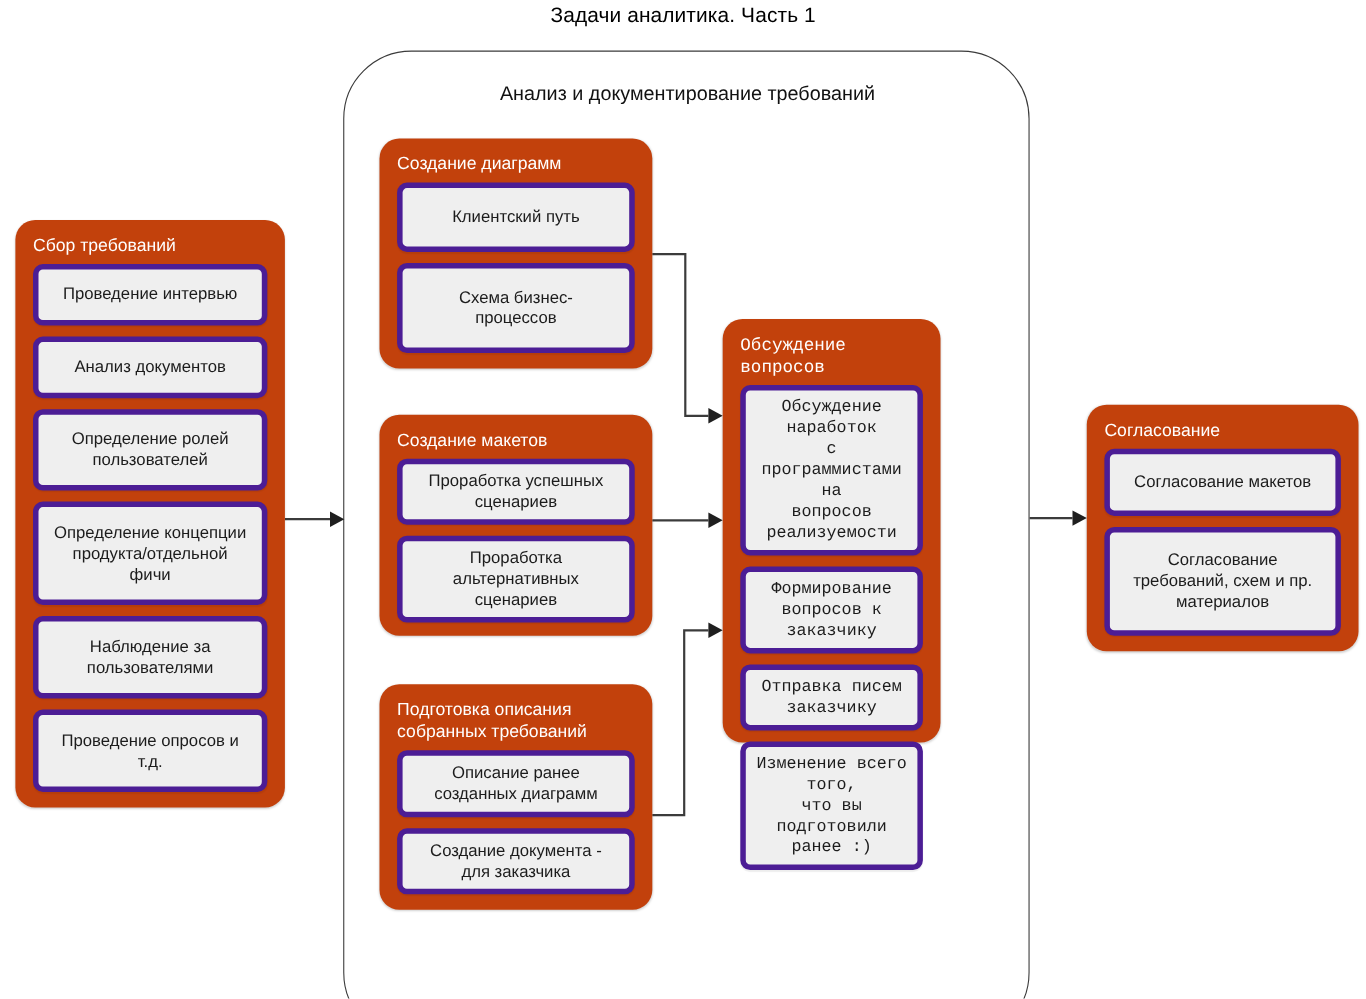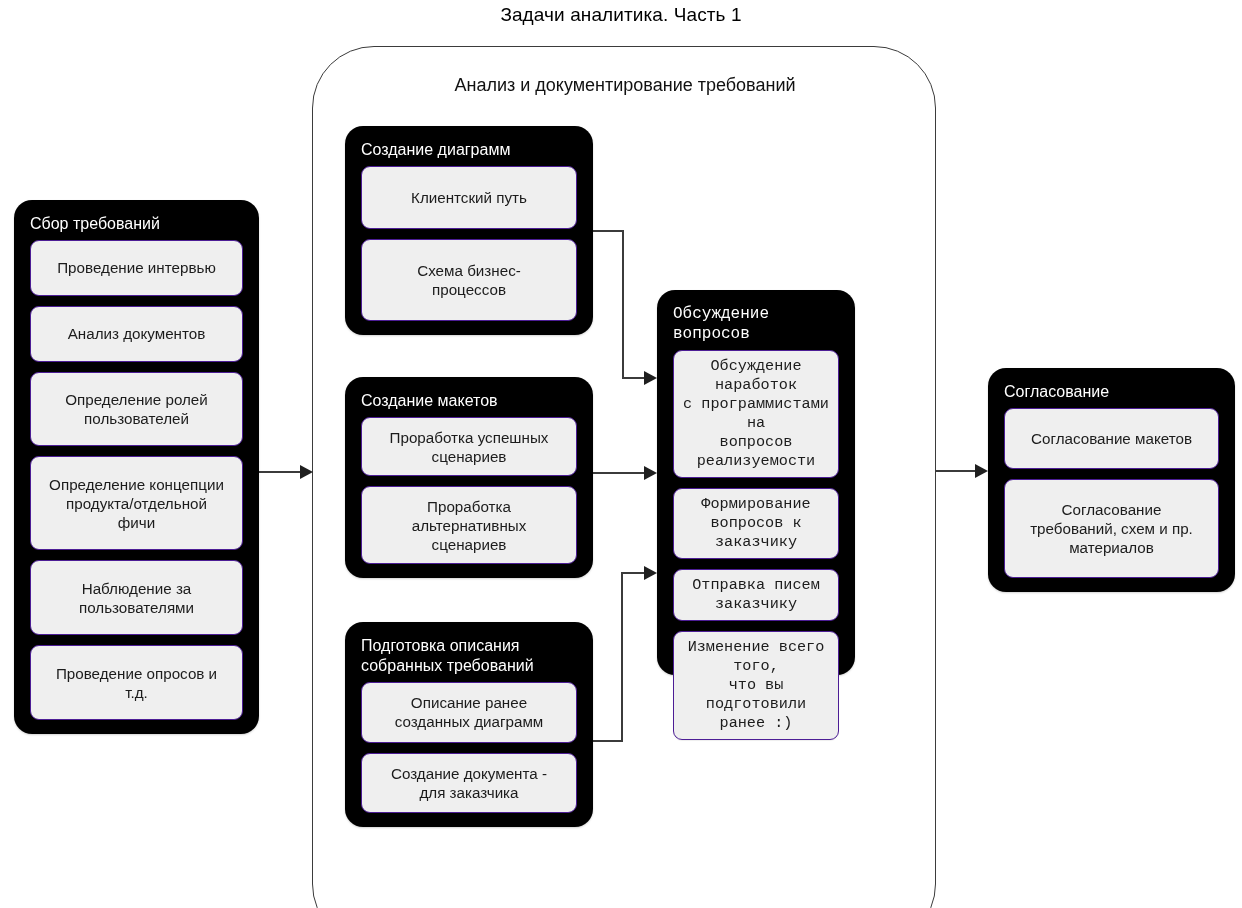--- a/index.html
+++ b/index.html
@@ -52,21 +52,21 @@
     top: 28px;
     width: 624px;
     text-align: center;
     font-size: 18px;
     color: #111111;
   }
 
   
   .group {
     position: absolute;
-    background: #000000;
+    background: #c2410c;
     border-radius: 18px;
     box-sizing: border-box;
     box-shadow: 0 1px 2px rgba(0,0,0,0.18);
   }
   .group-title {
     color: #ffffff;
     font-size: 16px;
     line-height: 20px;
     padding: 0;
     margin: 0 0 6px 0;
@@ -84,21 +84,21 @@
   }
   .cards {
     display: flex;
     flex-direction: column;
     flex: 1 1 auto;
     justify-content: space-between;
     gap: 10px;
   }
   .card {
     background: #efefef;
-    border: 1px solid #4c1d95;
+    border: 5px solid #4c1d95;
     border-radius: 9px;
     color: #1c1c1c;
     font-size: 15.2px;
     line-height: 19px;
     display: flex;
     align-items: center;
     justify-content: center;
     text-align: center;
     padding: 6px 7px;
     box-sizing: border-box;

